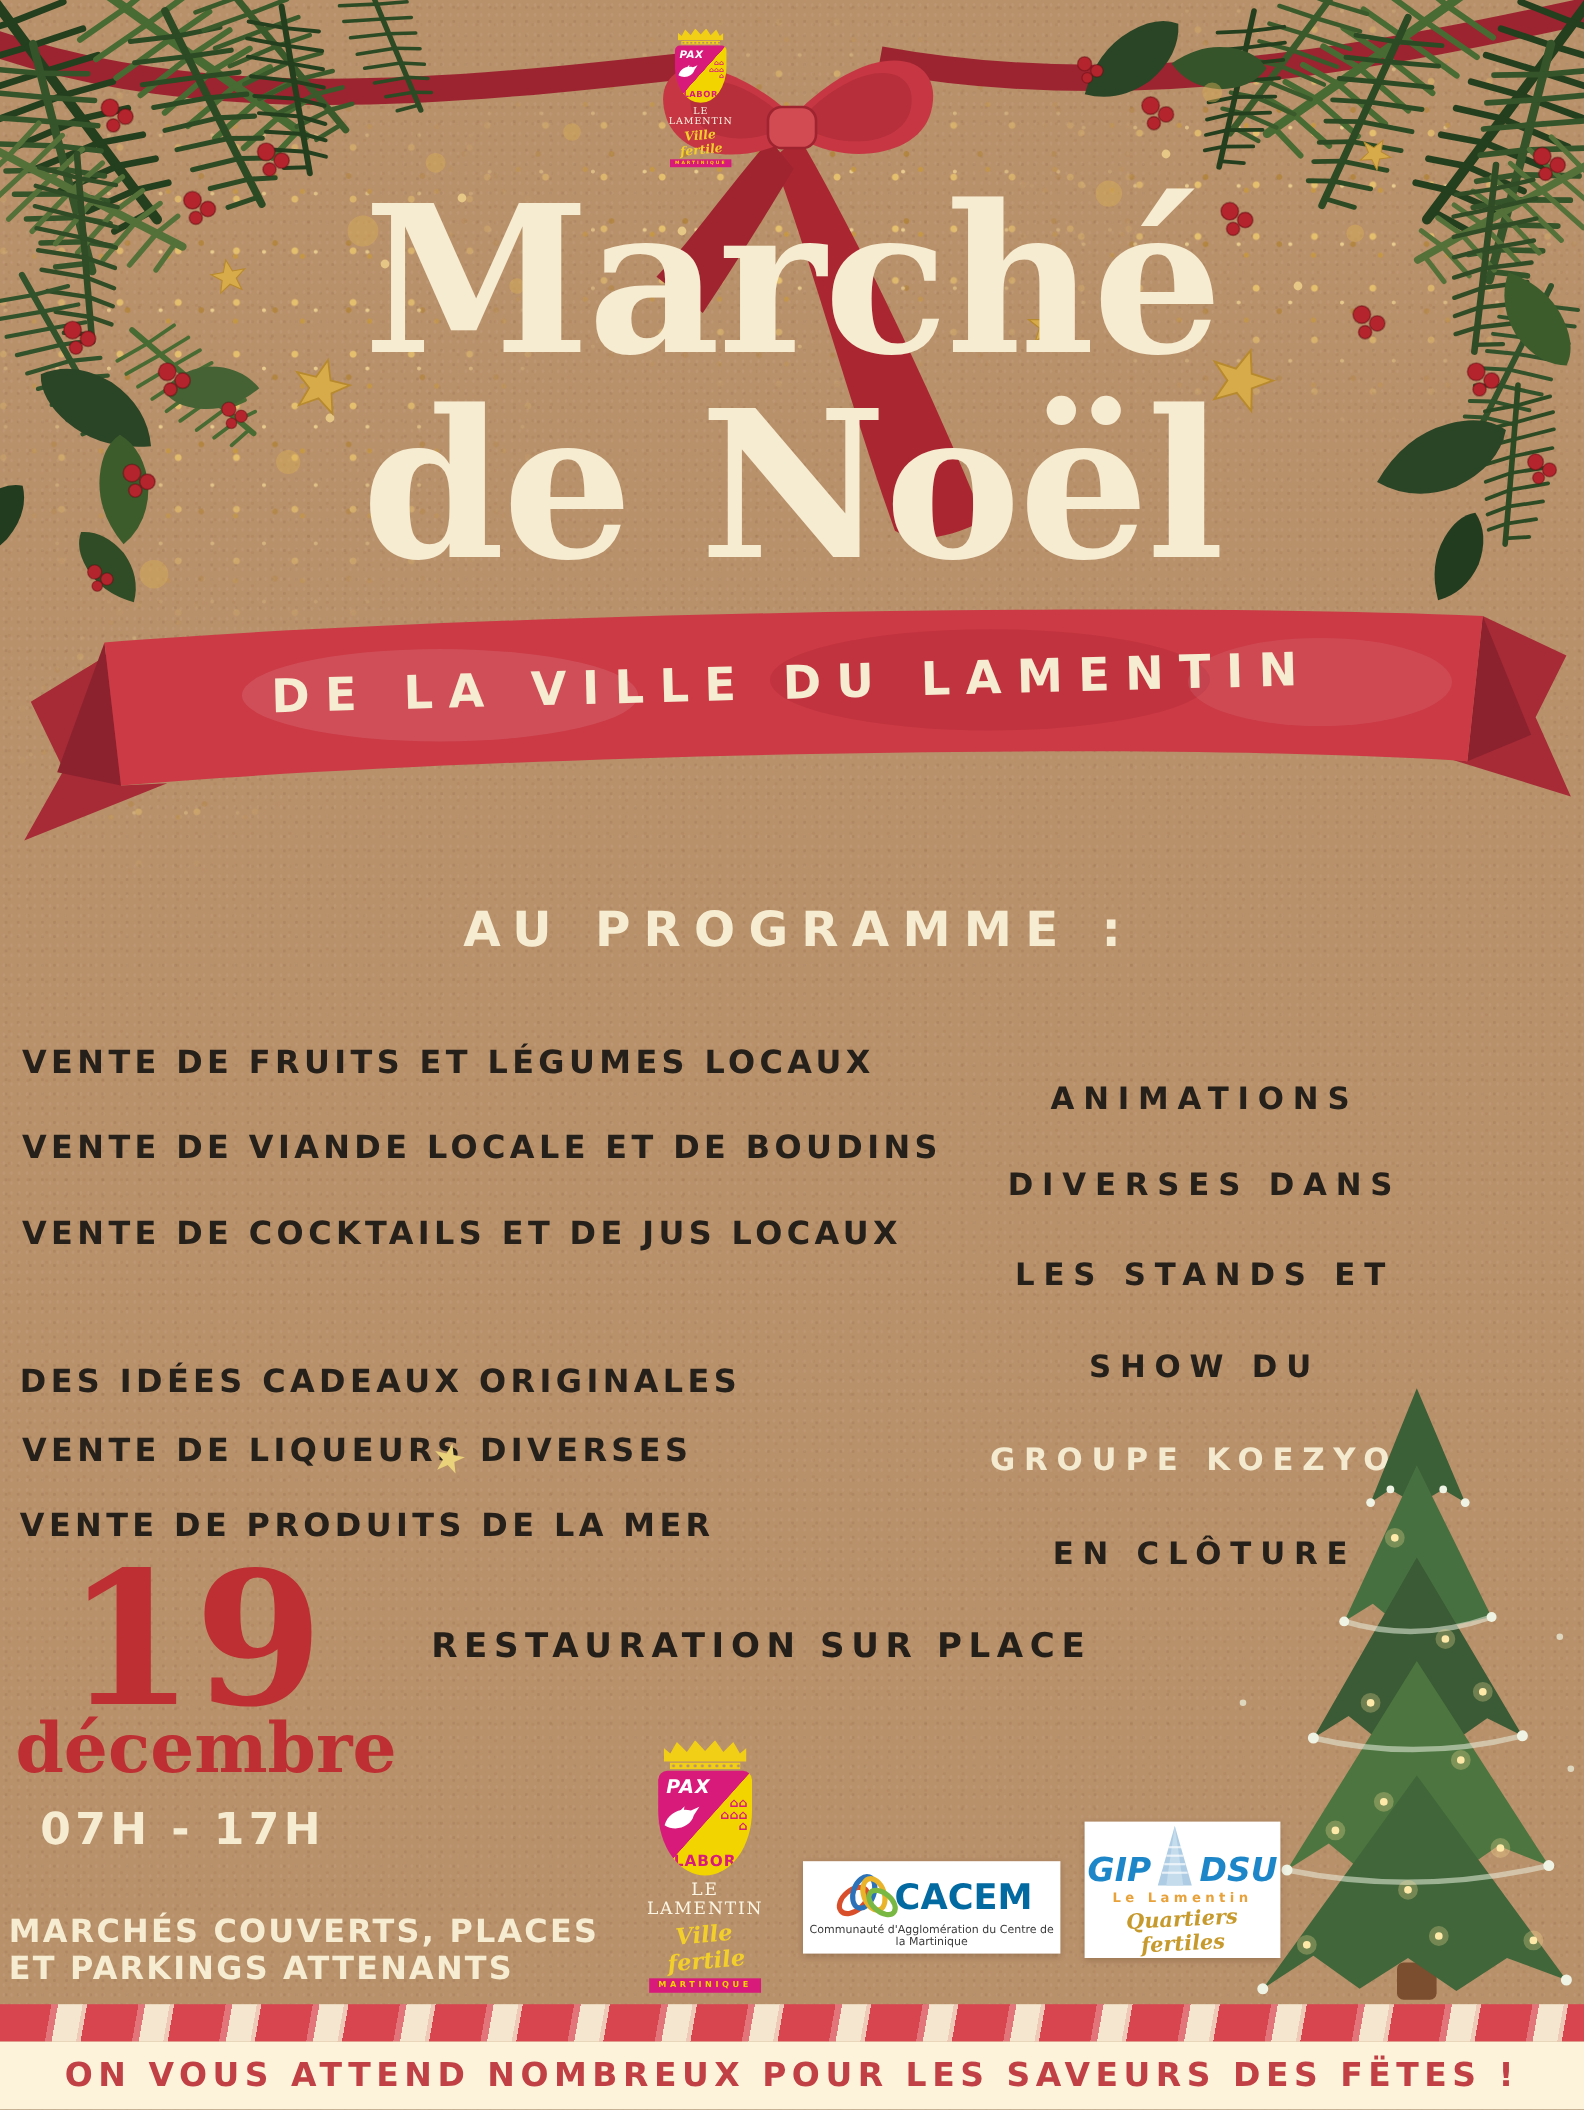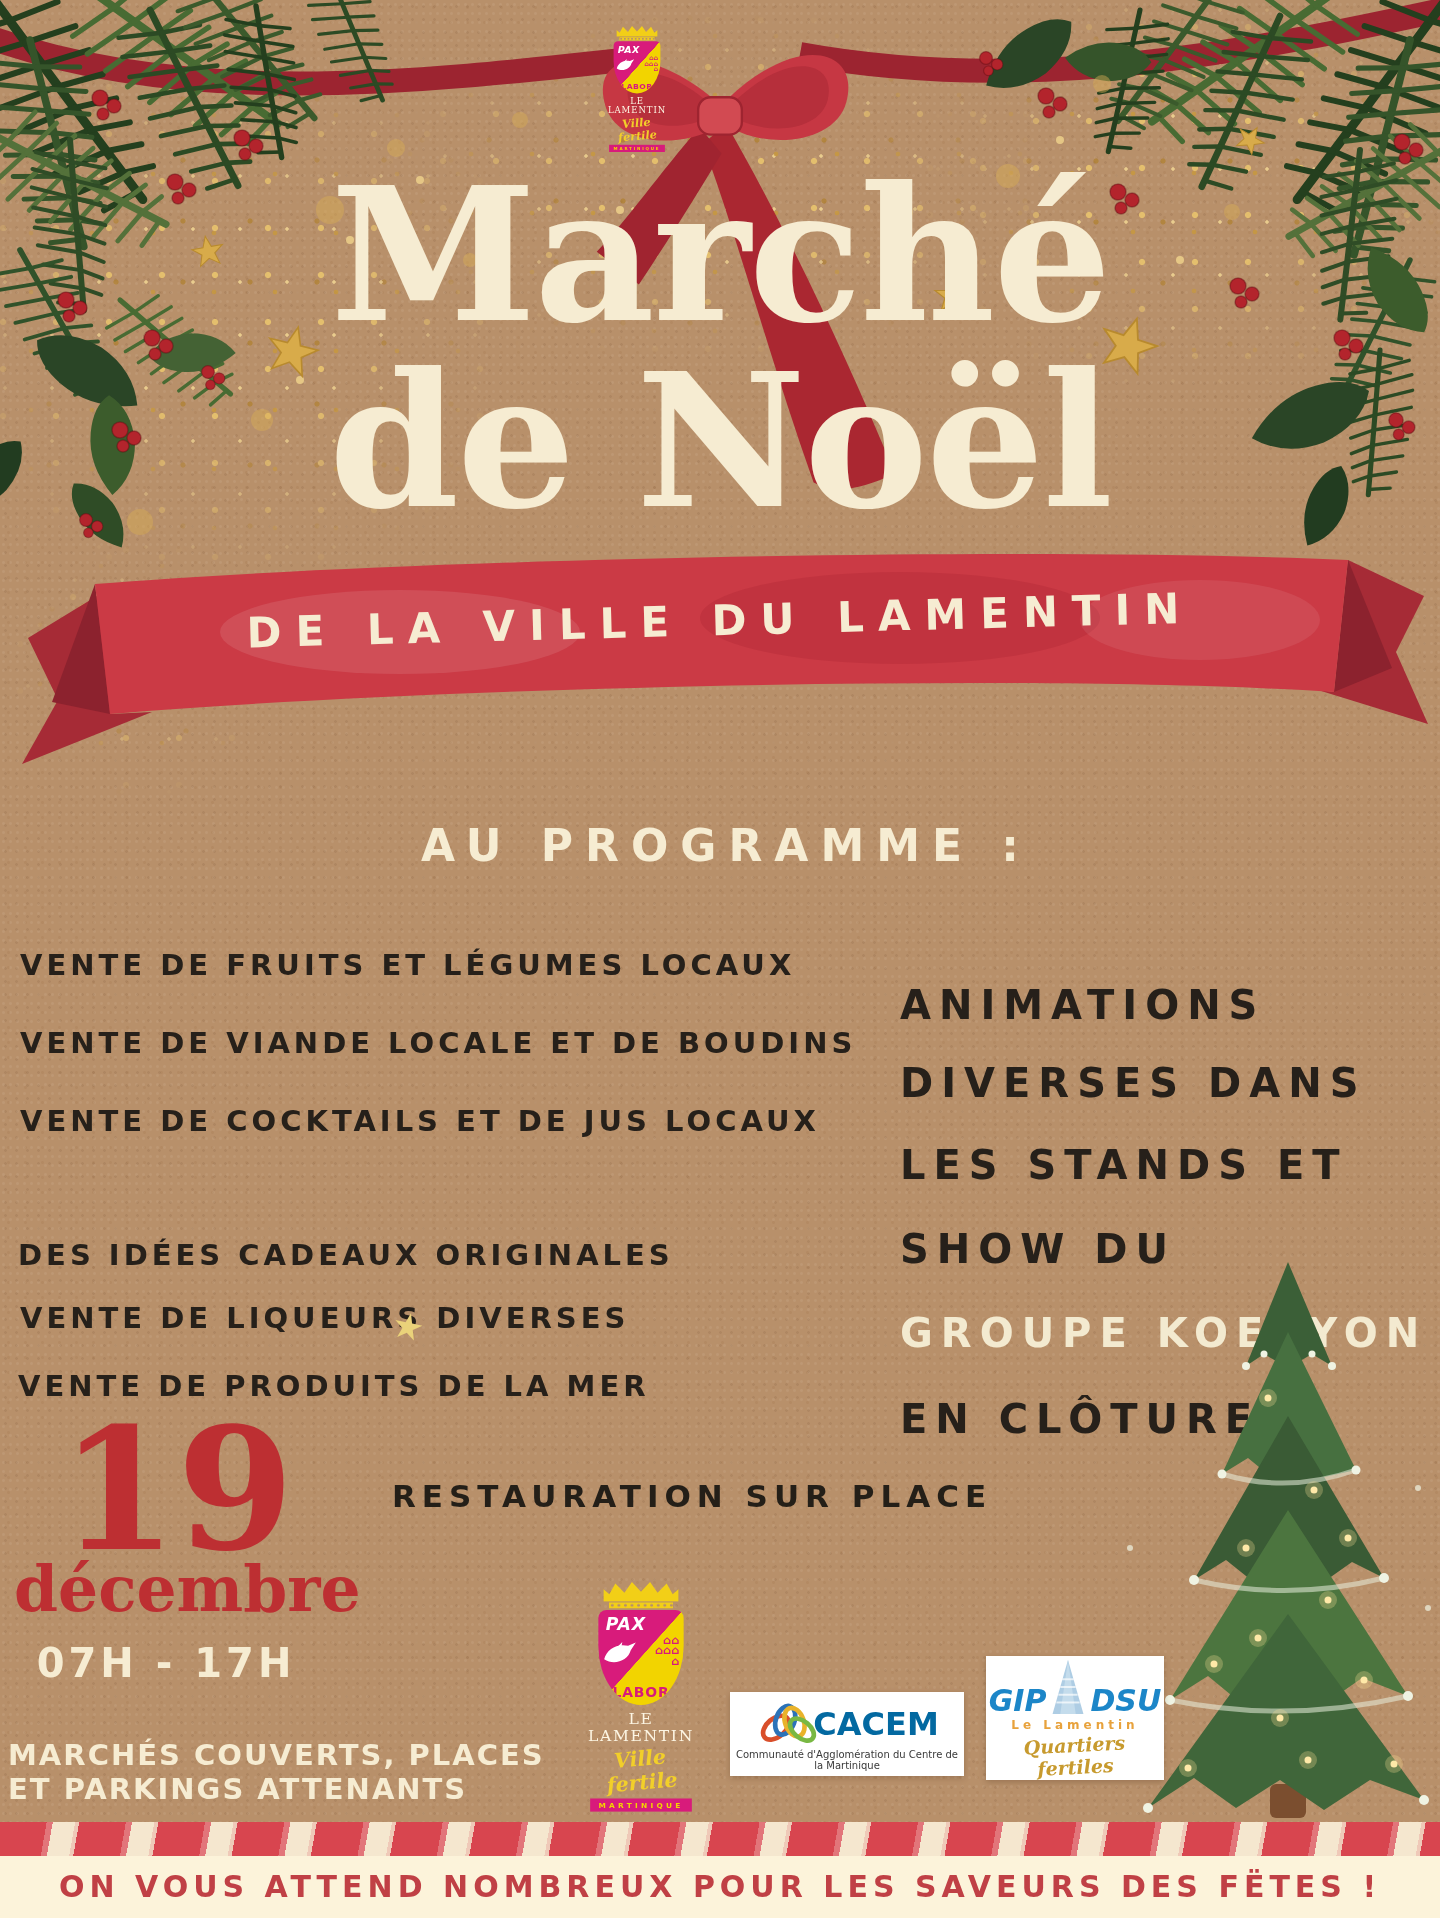--- a/index.html
+++ b/index.html
@@ -42,21 +42,21 @@
   }
   .heading{
     left:0;right:0;top:820px;text-align:center;
     font-size:44px;font-weight:700;letter-spacing:12px;color:#f6ecd2;margin-left:12px;
   }
   .item{
     left:20px;font-size:29px;font-weight:700;letter-spacing:4px;
     color:#26201a;white-space:nowrap;
   }
   .anim-line{
-    left:900px;width:390px;font-size:40px;font-weight:700;
+    left:900px;width:390px;text-align:center;font-size:28px;font-weight:700;
     letter-spacing:8px;color:#26201a;white-space:nowrap;
   }
   .anim-cream{color:#f3ead0;}
   .deco-star{font-size:36px;color:#ead27a;transform:rotate(12deg);}
   .day{
     left:60px;top:1406px;font-family:"DejaVu Serif",serif;font-weight:700;
     font-size:168px;line-height:1;color:#bd2f32;
   }
   .month{
     left:14px;top:1552px;width:310px;text-align:center;

